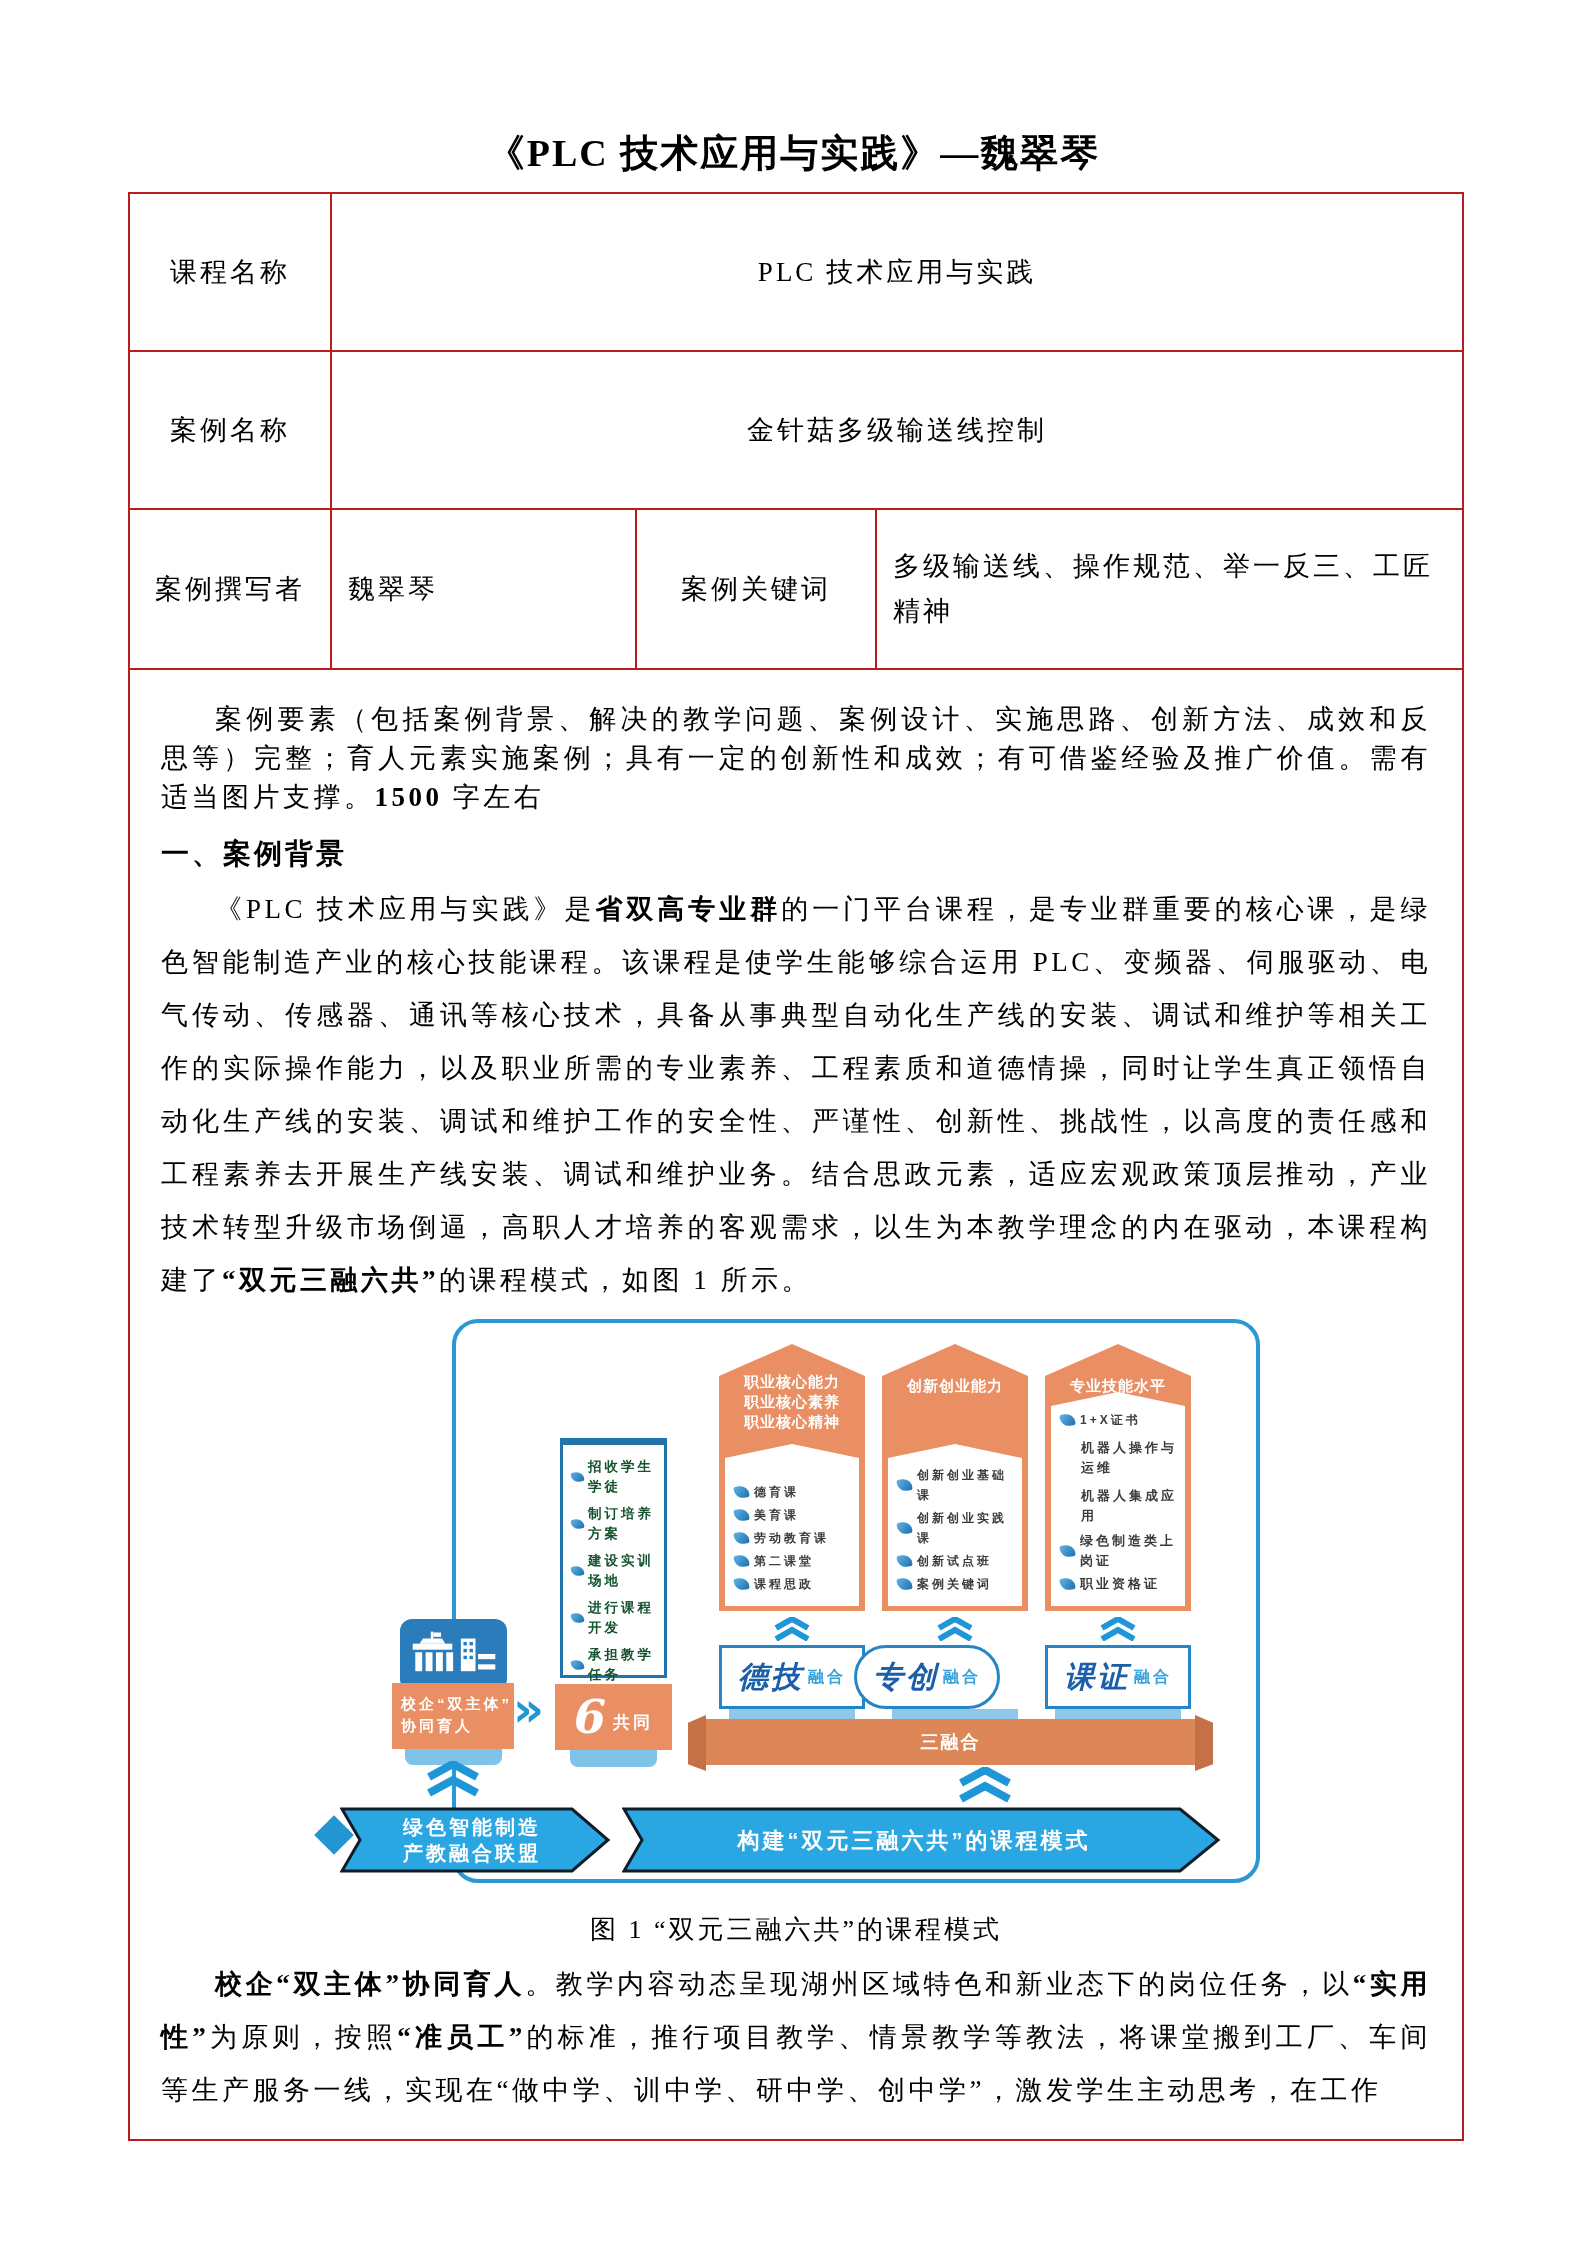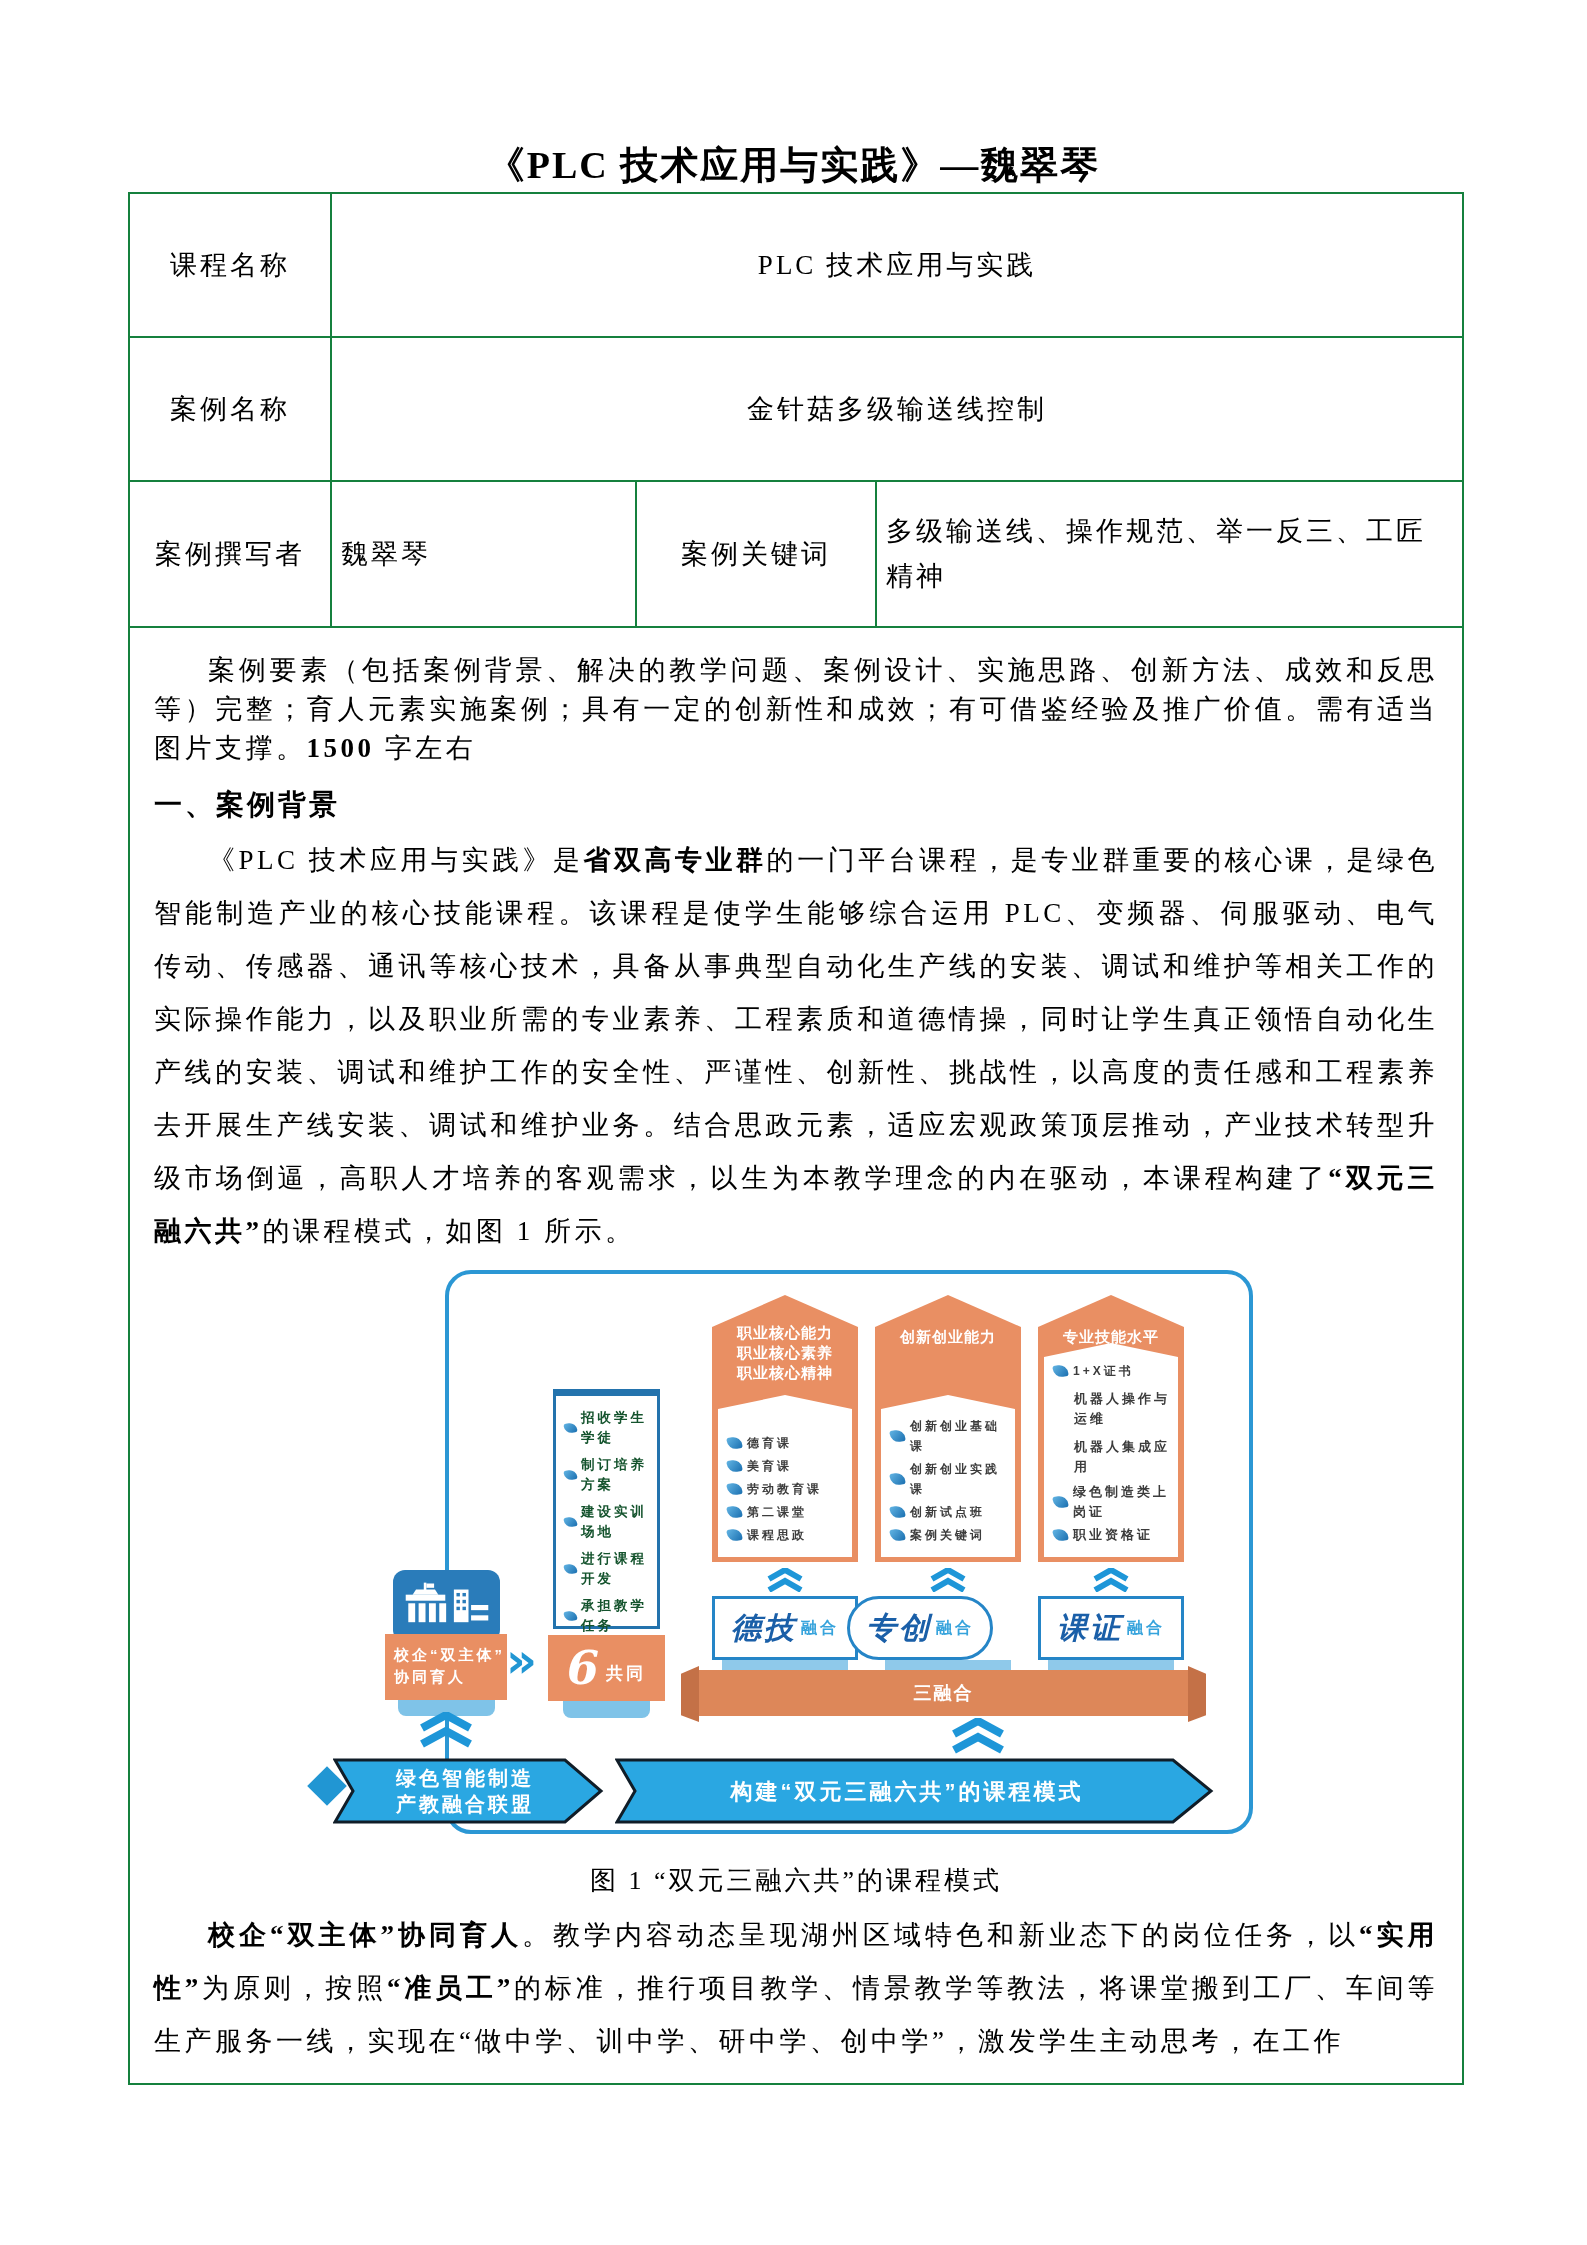--- a/index.html
+++ b/index.html
@@ -1,21 +1,21 @@
 <!DOCTYPE html>
 <html><head>
 <meta charset="utf-8">
 <style>
   html,body{margin:0;padding:0;background:#e8e8e8;}
   .page{position:relative;width:1587px;height:2245px;background:#ffffff;margin:0 auto;
         font-family:"Liberation Serif","DejaVu Serif",serif;color:#000;overflow:hidden;}
   .doc-title{position:absolute;top:128px;left:0;right:0;text-align:center;
-             font-size:38px;font-weight:bold;letter-spacing:2px;margin:12px;}
+             font-size:38px;font-weight:bold;letter-spacing:2px;margin:0;}
   table.meta{position:absolute;left:128px;top:192px;width:1334px;border-collapse:collapse;table-layout:fixed;}
-  table.meta td{border:2px solid #15803d;vertical-align:middle;font-size:27px;letter-spacing:3px;padding:9px;}
+  table.meta td{border:2px solid #b91c1c;vertical-align:middle;font-size:27px;letter-spacing:3px;padding:16px;}
   td.lab{text-align:center;}
   td.val-c{text-align:center;}
   td.val-l{text-align:left;padding-left:18px;padding-right:14px;line-height:45px;}
   tr.r1 td{height:124px;}
   tr.r2 td{height:124px;}
   tr.r3 td{height:126px;}
   td.bigcell{height:1437px;vertical-align:top;}
   .cellbody{padding:0 15px;text-align:justify;}
   p.req{margin:8px 0 0 0;font-size:27px;line-height:39px;letter-spacing:3.5px;text-indent:2em;}
   h2.sec{margin:14px 0 0 0;font-size:28px;line-height:46px;letter-spacing:3px;font-weight:bold;}

